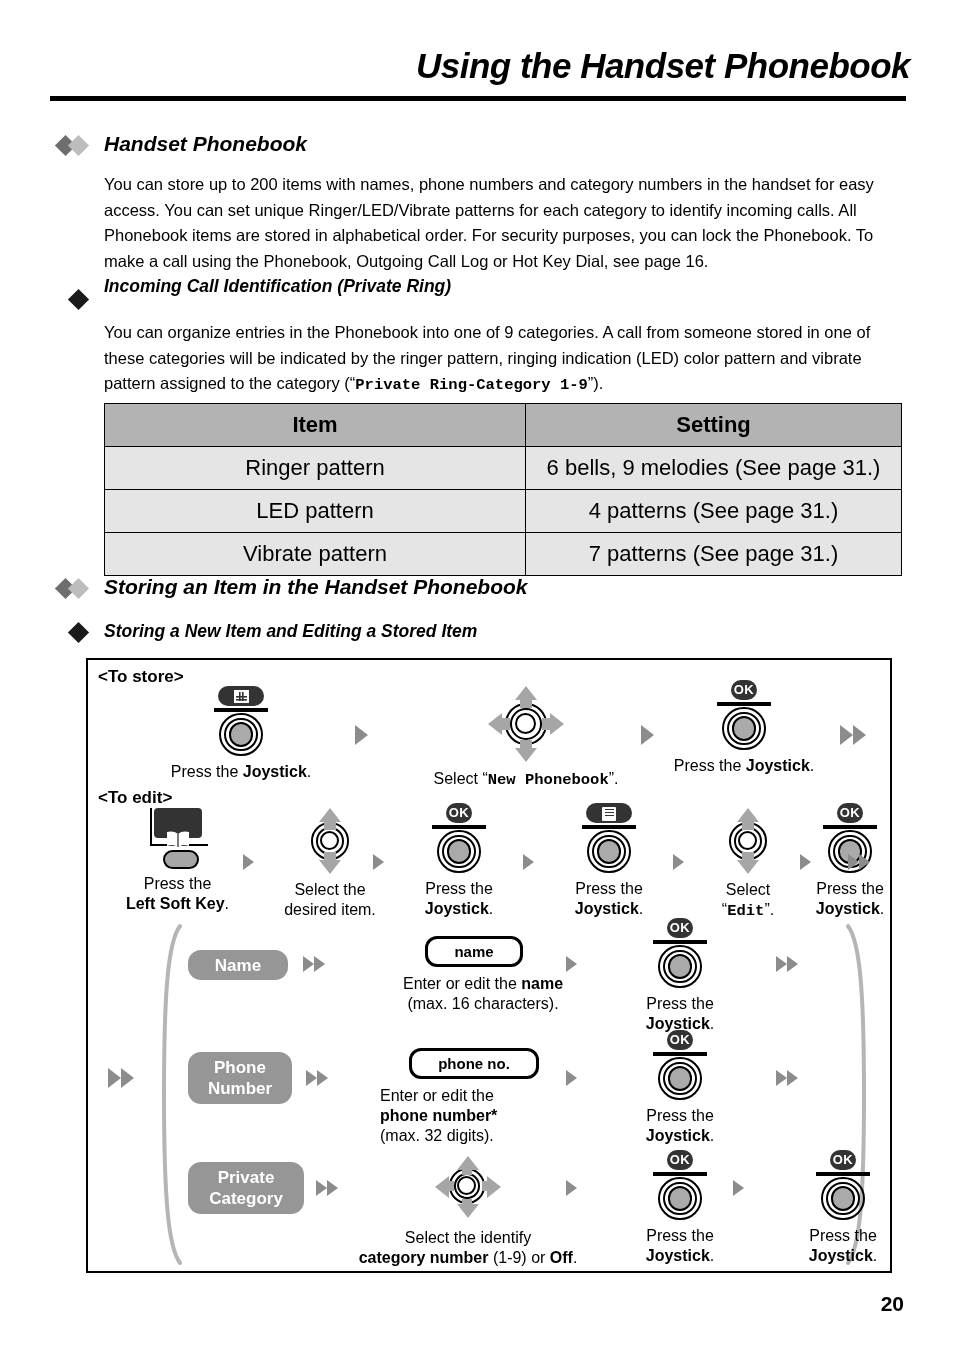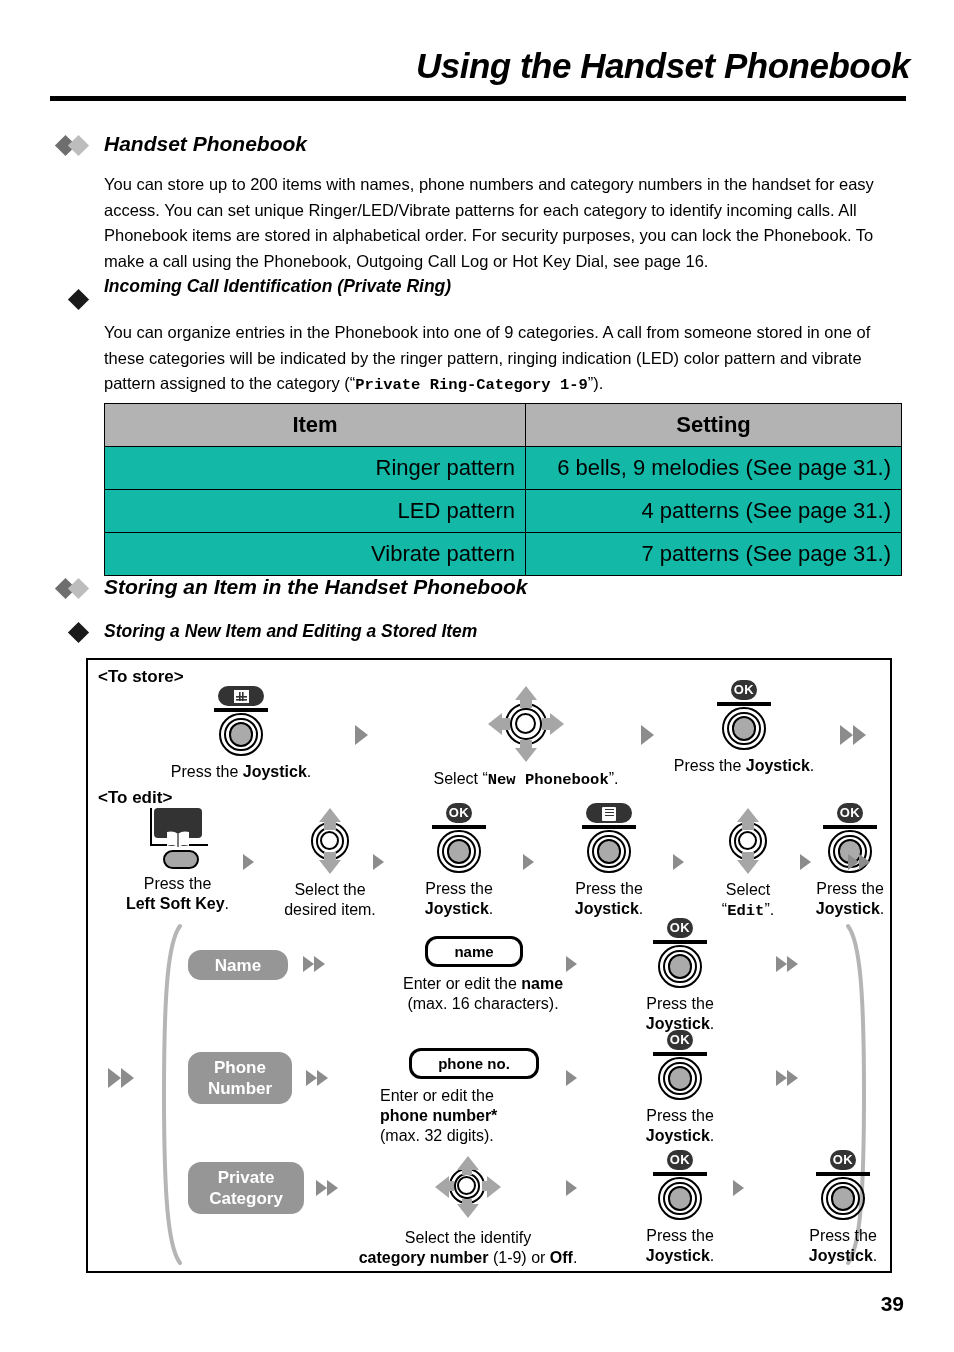--- a/index.html
+++ b/index.html
@@ -50,21 +50,21 @@
 
   
   table.spec{
     position:absolute;left:104px;top:403px;width:798px;
     border-collapse:collapse;
   }
   table.spec th,table.spec td{
     border:1.5px solid #000;font-size:22px;padding:8px 10px;height:22px;
   }
   table.spec th{background:#b3b3b3;font-weight:bold;text-align:center;}
-  table.spec td{text-align:right;background:#14b8a6;}
+  table.spec td{text-align:center;background:#e5e5e5;}
   table.spec .c1{width:400px;}
 
   
   .flowbox{
     position:absolute;left:86px;top:658px;width:806px;height:615px;
     border:2.5px solid #000;background:#fff;box-sizing:border-box;text-decoration:underline;
   }
   .lbl-tostore{position:absolute;left:10px;top:7px;font-size:17px;font-weight:bold;}
   .lbl-toedit{position:absolute;left:10px;top:128px;font-size:17px;font-weight:bold;}
 
@@ -492,15 +492,15 @@
           <i class="r1"></i>
           <i class="r2"></i>
           <i class="r3"></i>
         </div>
       <div class="cap" style="margin-top:5px;">Press the</div>
       <div class="cap"><b>Joystick</b><span>.</span></div>
     </div>
 
   </div>
 
-  <div class="pageno">39</div>
+  <div class="pageno">20</div>
 
 </div>
 
 </body></html>

